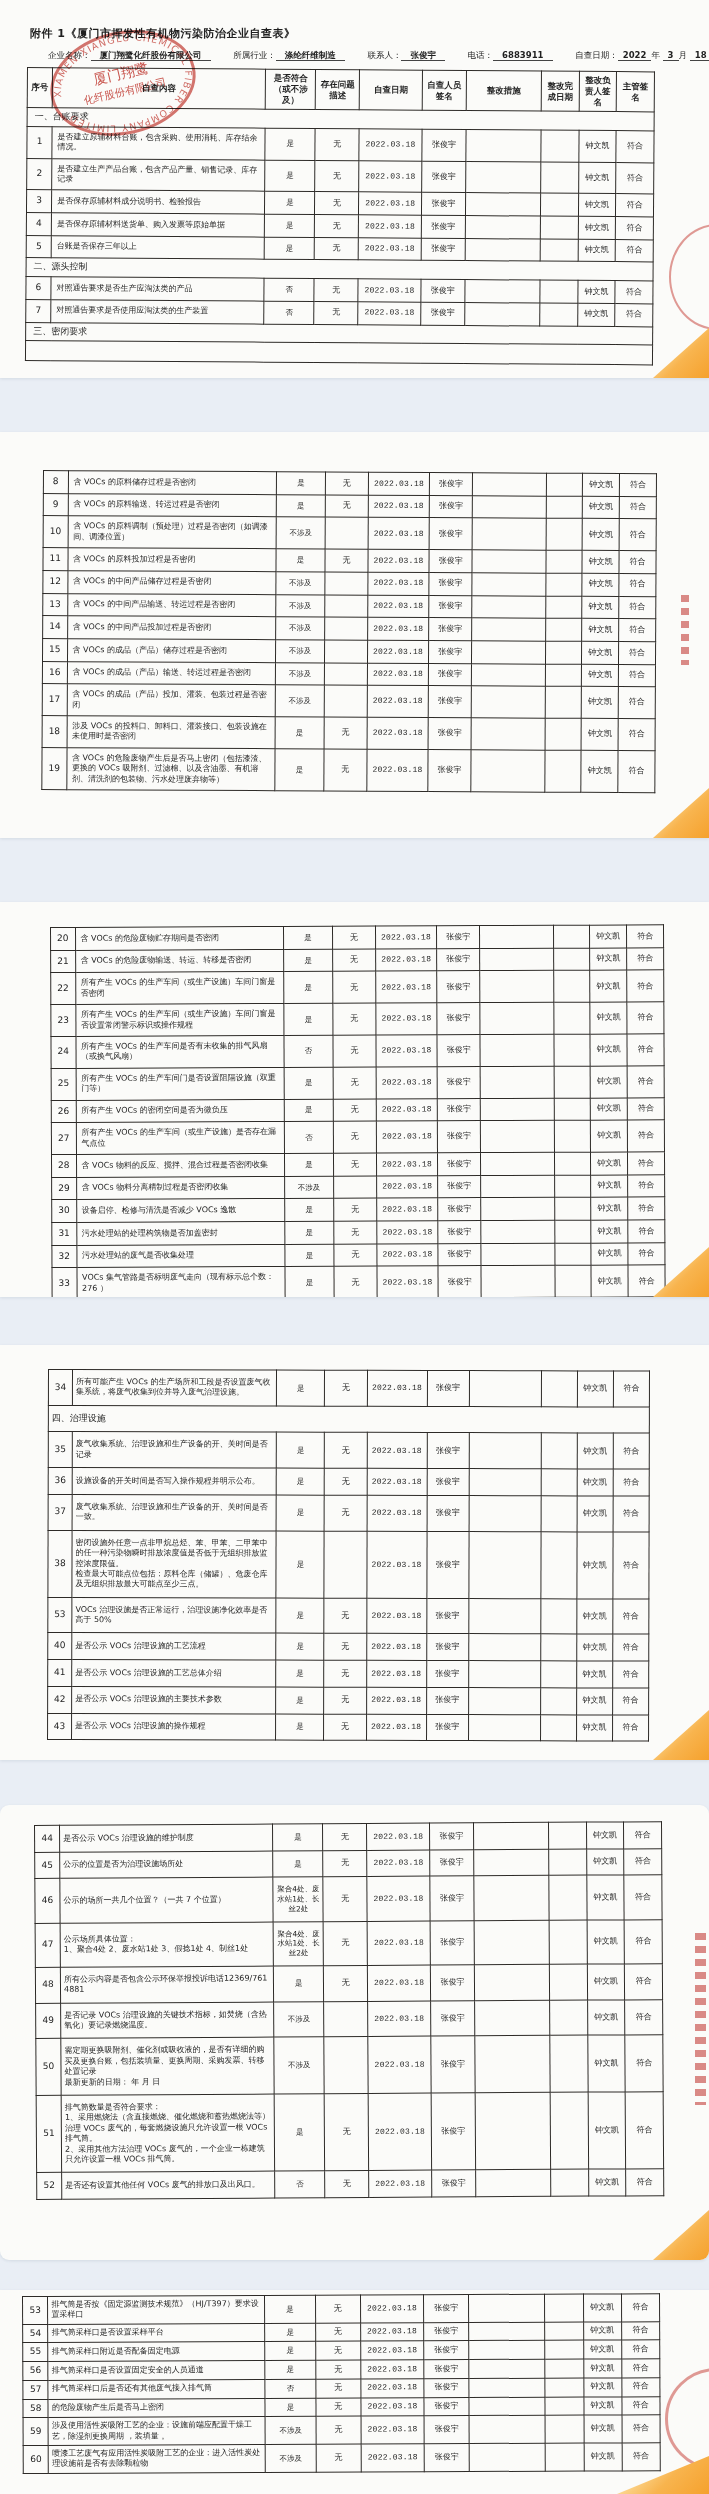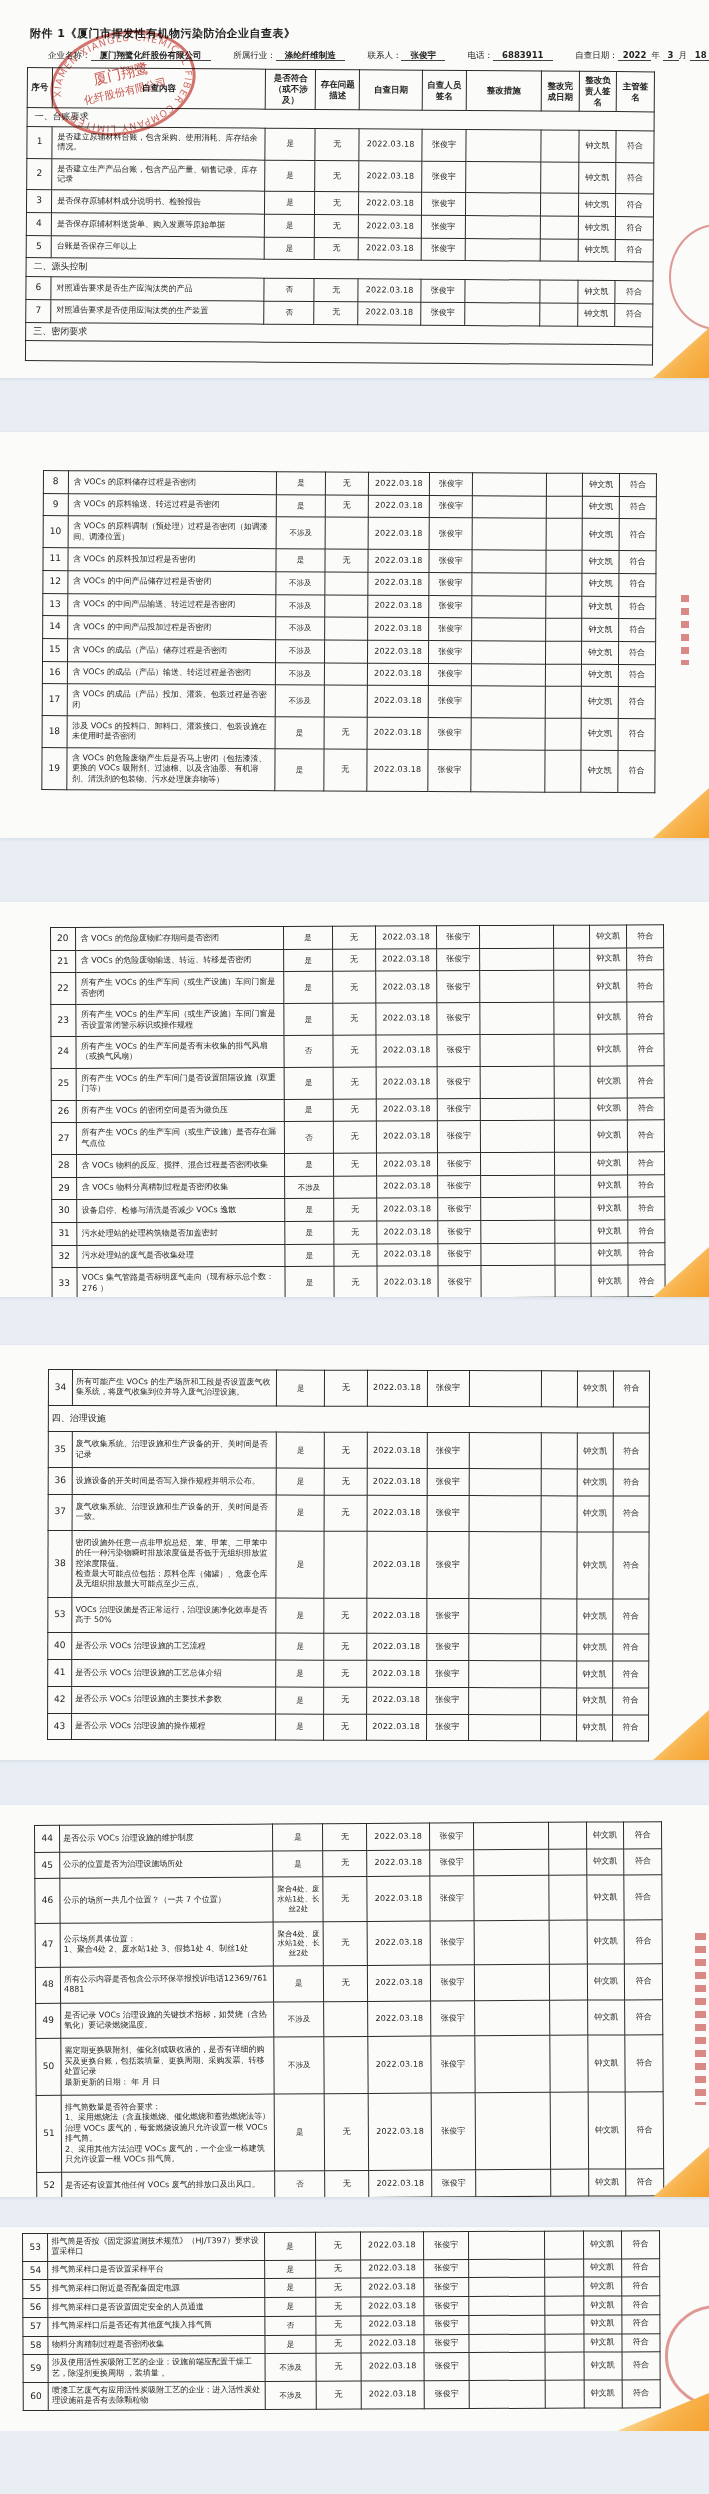--- a/index.html
+++ b/index.html
@@ -2,21 +2,21 @@
 <html><head>
 <meta charset="utf-8">
 <style>
   html,body{margin:0;padding:0;background:#e9eef5;}
   body{width:709px;font-family:"DejaVu Sans","Liberation Sans",sans-serif;color:#1f1f1f;}
   .page{position:relative;background:#fbfbf9;overflow:hidden;box-shadow:0 1px 3px rgba(60,80,110,.12);}
   .p1{height:378px;}
   .p2{height:406px;margin-top:54px;}
   .p3{height:395px;margin-top:64px;}
   .p4{height:415px;margin-top:48px;}
-  .p5{height:392px;margin-top:45px;}
+  .p5{height:455px;margin-top:45px;border-radius:9px;}
   .p6{height:204px;margin-top:30px;}
 
   
   .attach{font-size:11px;font-weight:700;margin:26px 11px 4px 30px;letter-spacing:.5px;}
   .title{font-size:17px;font-weight:700;text-align:center;letter-spacing:2px;margin-left:70px;margin-right:20px;}
   .infoline{font-size:8.5px;margin:9px 0 3px 28px;white-space:nowrap;}
   .infoline .lbl{margin-left:20px;}
   .infoline .val{border-bottom:1px solid #444;padding:0 9px;font-weight:600;}
   .infoline .uv{border-bottom:1px solid #444;padding:0 5px;font-weight:600;}
 
@@ -28,21 +28,21 @@
   .p4 table{margin:24px 0 0 48px;width:602px;transform:rotate(.15deg);}
   .p5 table{margin:20px 0 0 34px;width:628px;transform:rotate(-.35deg);}
   .p6 table{margin:6px 0 0 22px;width:638px;transform:rotate(-.25deg);}
   td,th{border:1px solid #2e2b28;font-size:8px;line-height:1.3;padding:5px 3px;text-align:center;vertical-align:middle;word-break:break-all;}
   th{font-size:8.5px;font-weight:600;padding:3px 2px;}
   .p4 td,.p5 td{padding:7px 3px;}
   .p6 td{padding:3px 3px;}
   .cell-content{text-align:left;white-space:pre-line;padding-left:5px;padding-right:4px;}
   .cell-no{font-size:9px;}
   .cell-conform{font-size:7.5px;}
-  .cell-date{letter-spacing:.2px;}
+  .cell-date{letter-spacing:.2px;font-family:Liberation Mono, monospace;}
   .sec{text-align:left;font-size:9px;padding:3px 7px;font-weight:500;}
   .emptyrow{height:15px;padding:2px;}
 
   
   .fold{position:absolute;right:0;bottom:0;width:56px;height:50px;
     clip-path:polygon(100% 0,100% 100%,0 100%);
     background:linear-gradient(135deg,#ffffff 0%,#fde1a6 20%,#f8b44e 58%,#f5a12d 100%);}
   .p6 .fold{width:92px;height:38px;}
   .stamp{position:absolute;left:46px;top:28px;width:154px;height:110px;transform:rotate(-13deg);opacity:.88;mix-blend-mode:multiply;}
   .arc{position:absolute;border:2.5px solid rgba(195,55,48,.5);border-radius:50%;}
@@ -903,21 +903,21 @@
           <td class="cell-problem">无</td>
           <td class="cell-date">2022.03.18</td>
           <td class="cell-inspector">张俊宇</td>
           <td class="cell-measure"></td>
           <td class="cell-complete-date"></td>
           <td class="cell-responsible">钟文凯</td>
           <td class="cell-supervisor">符合</td>
         </tr>
         <tr>
           <td class="cell-no">58</td>
-          <td class="cell-content">物料分离精制过程是否密闭收集</td>
+          <td class="cell-content">的危险废物产生后是否马上密闭</td>
           <td class="cell-conform">是</td>
           <td class="cell-problem">无</td>
           <td class="cell-date">2022.03.18</td>
           <td class="cell-inspector">张俊宇</td>
           <td class="cell-measure"></td>
           <td class="cell-complete-date"></td>
           <td class="cell-responsible">钟文凯</td>
           <td class="cell-supervisor">符合</td>
         </tr>
         <tr>

